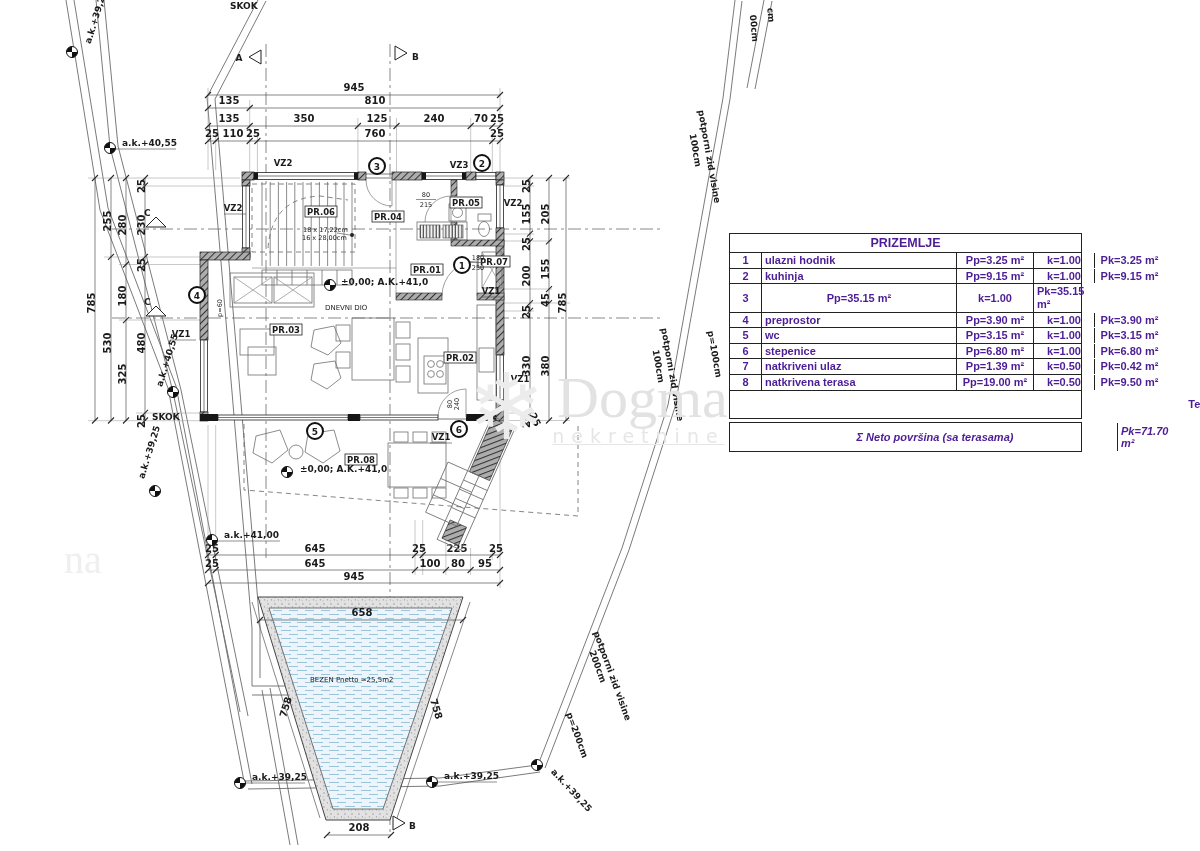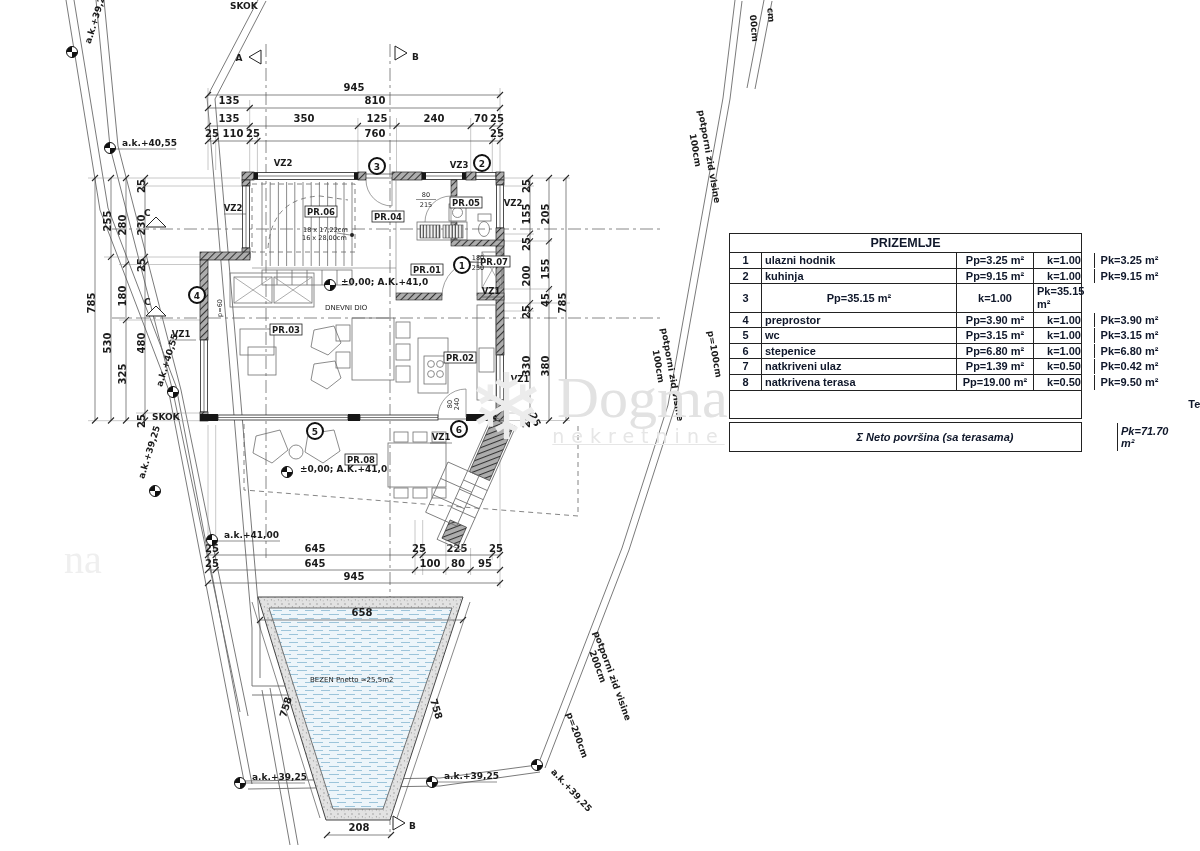--- a/index.html
+++ b/index.html
@@ -23,21 +23,21 @@
   .furn2{stroke:#8a8a8a;stroke-width:.7;fill:none;}
   .wall{fill:url(#wh);stroke:#222;stroke-width:.7;}
   .iwall{fill:url(#wh);stroke:#222;stroke-width:.6;}
   .blk{fill:#161616;}
   .glass{fill:#fff;stroke:#222;stroke-width:.8;}
   .gline{stroke:#222;stroke-width:.6;}
   .swing{stroke:#777;stroke-width:.7;fill:none;}
   .ldr{stroke:#444;stroke-width:.6;}
 
   
-  .areas{position:absolute;left:729px;top:233px;width:353px;color:#0f172a;z-index:3;}
+  .areas{position:absolute;left:729px;top:233px;width:353px;color:#4c1d95;z-index:3;}
   .areas,.areas *{box-sizing:border-box;font-family:"Liberation Sans","DejaVu Sans",sans-serif;}
   .tb-outer{border:1.6px solid #222;background:transparent;}
   .t-title{border-bottom:1px solid #222;text-align:center;font-size:12.5px;font-weight:bold;padding:2px 0;}
   .trow{display:grid;grid-template-columns:32px 195px 77px 61px 69px;border-bottom:1px solid #222;}
   .trow>div{border-right:1px solid #222;padding:1px 3px;font-size:11px;font-weight:bold;
             display:flex;align-items:center;justify-content:center;line-height:1.15;}
   .trow>div:last-child{border-right:none;}
   .trow .nm{justify-content:flex-start;}
   .trow.hdr>div{font-size:11px;}
   .it{font-style:italic;}

